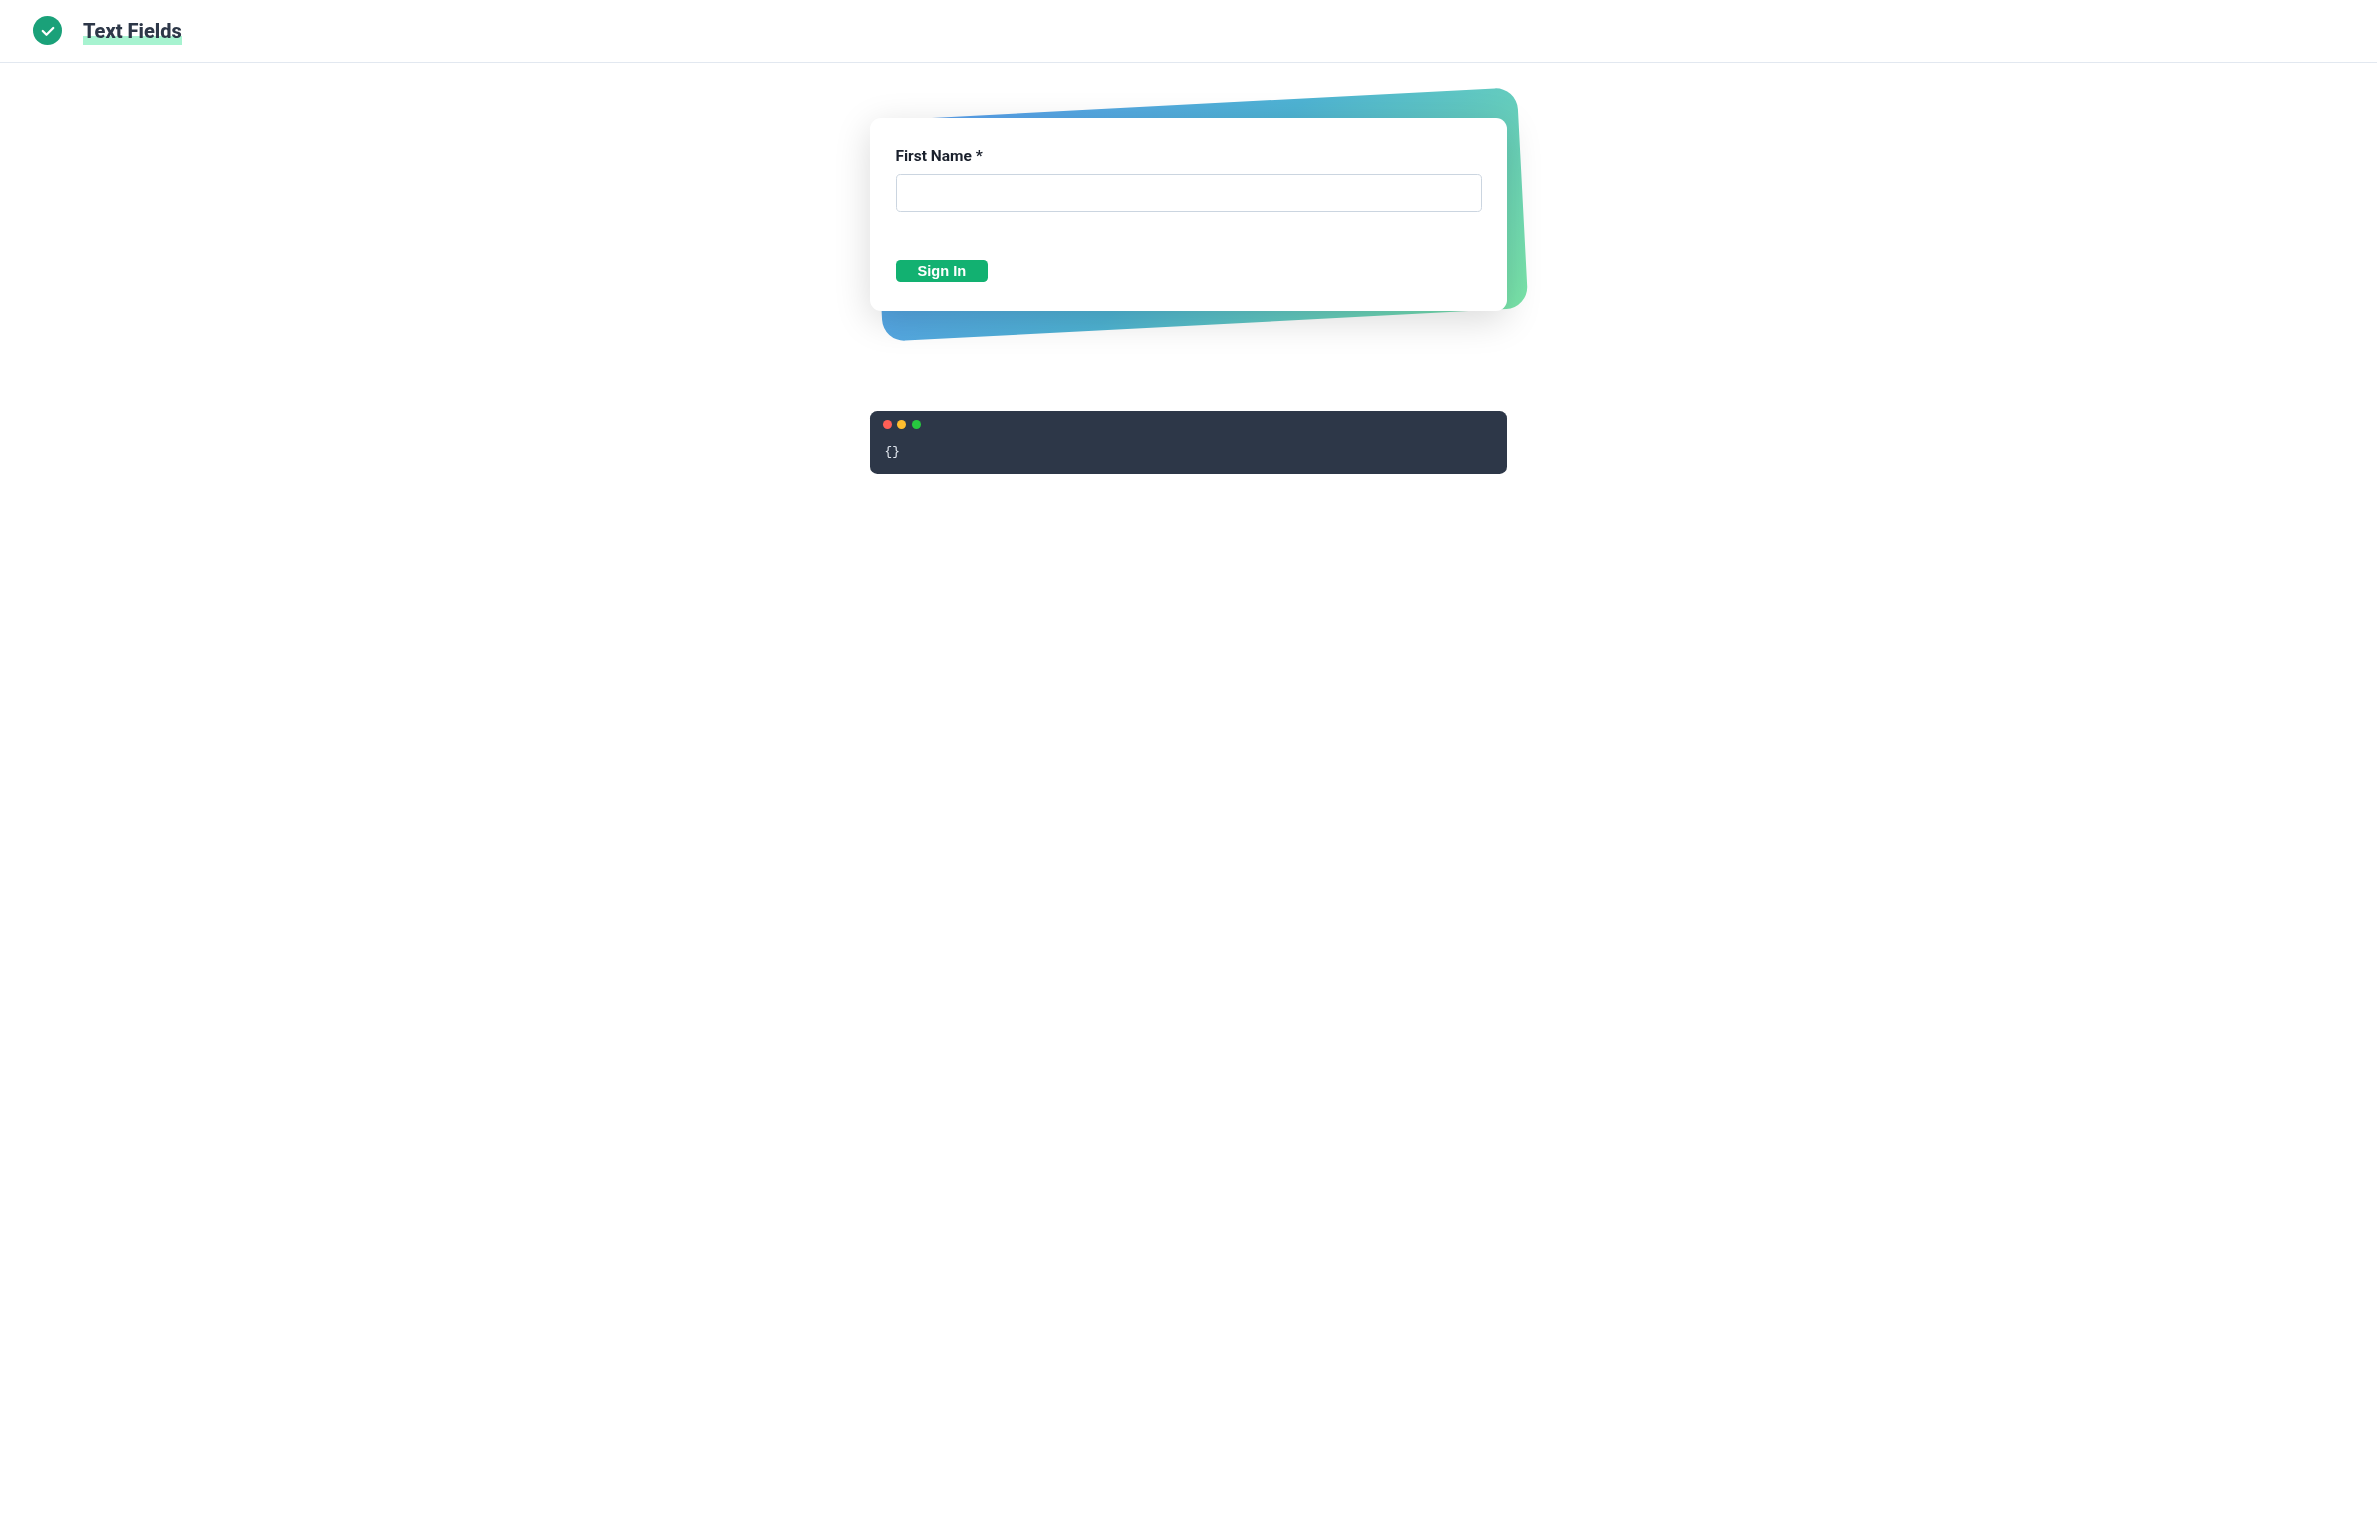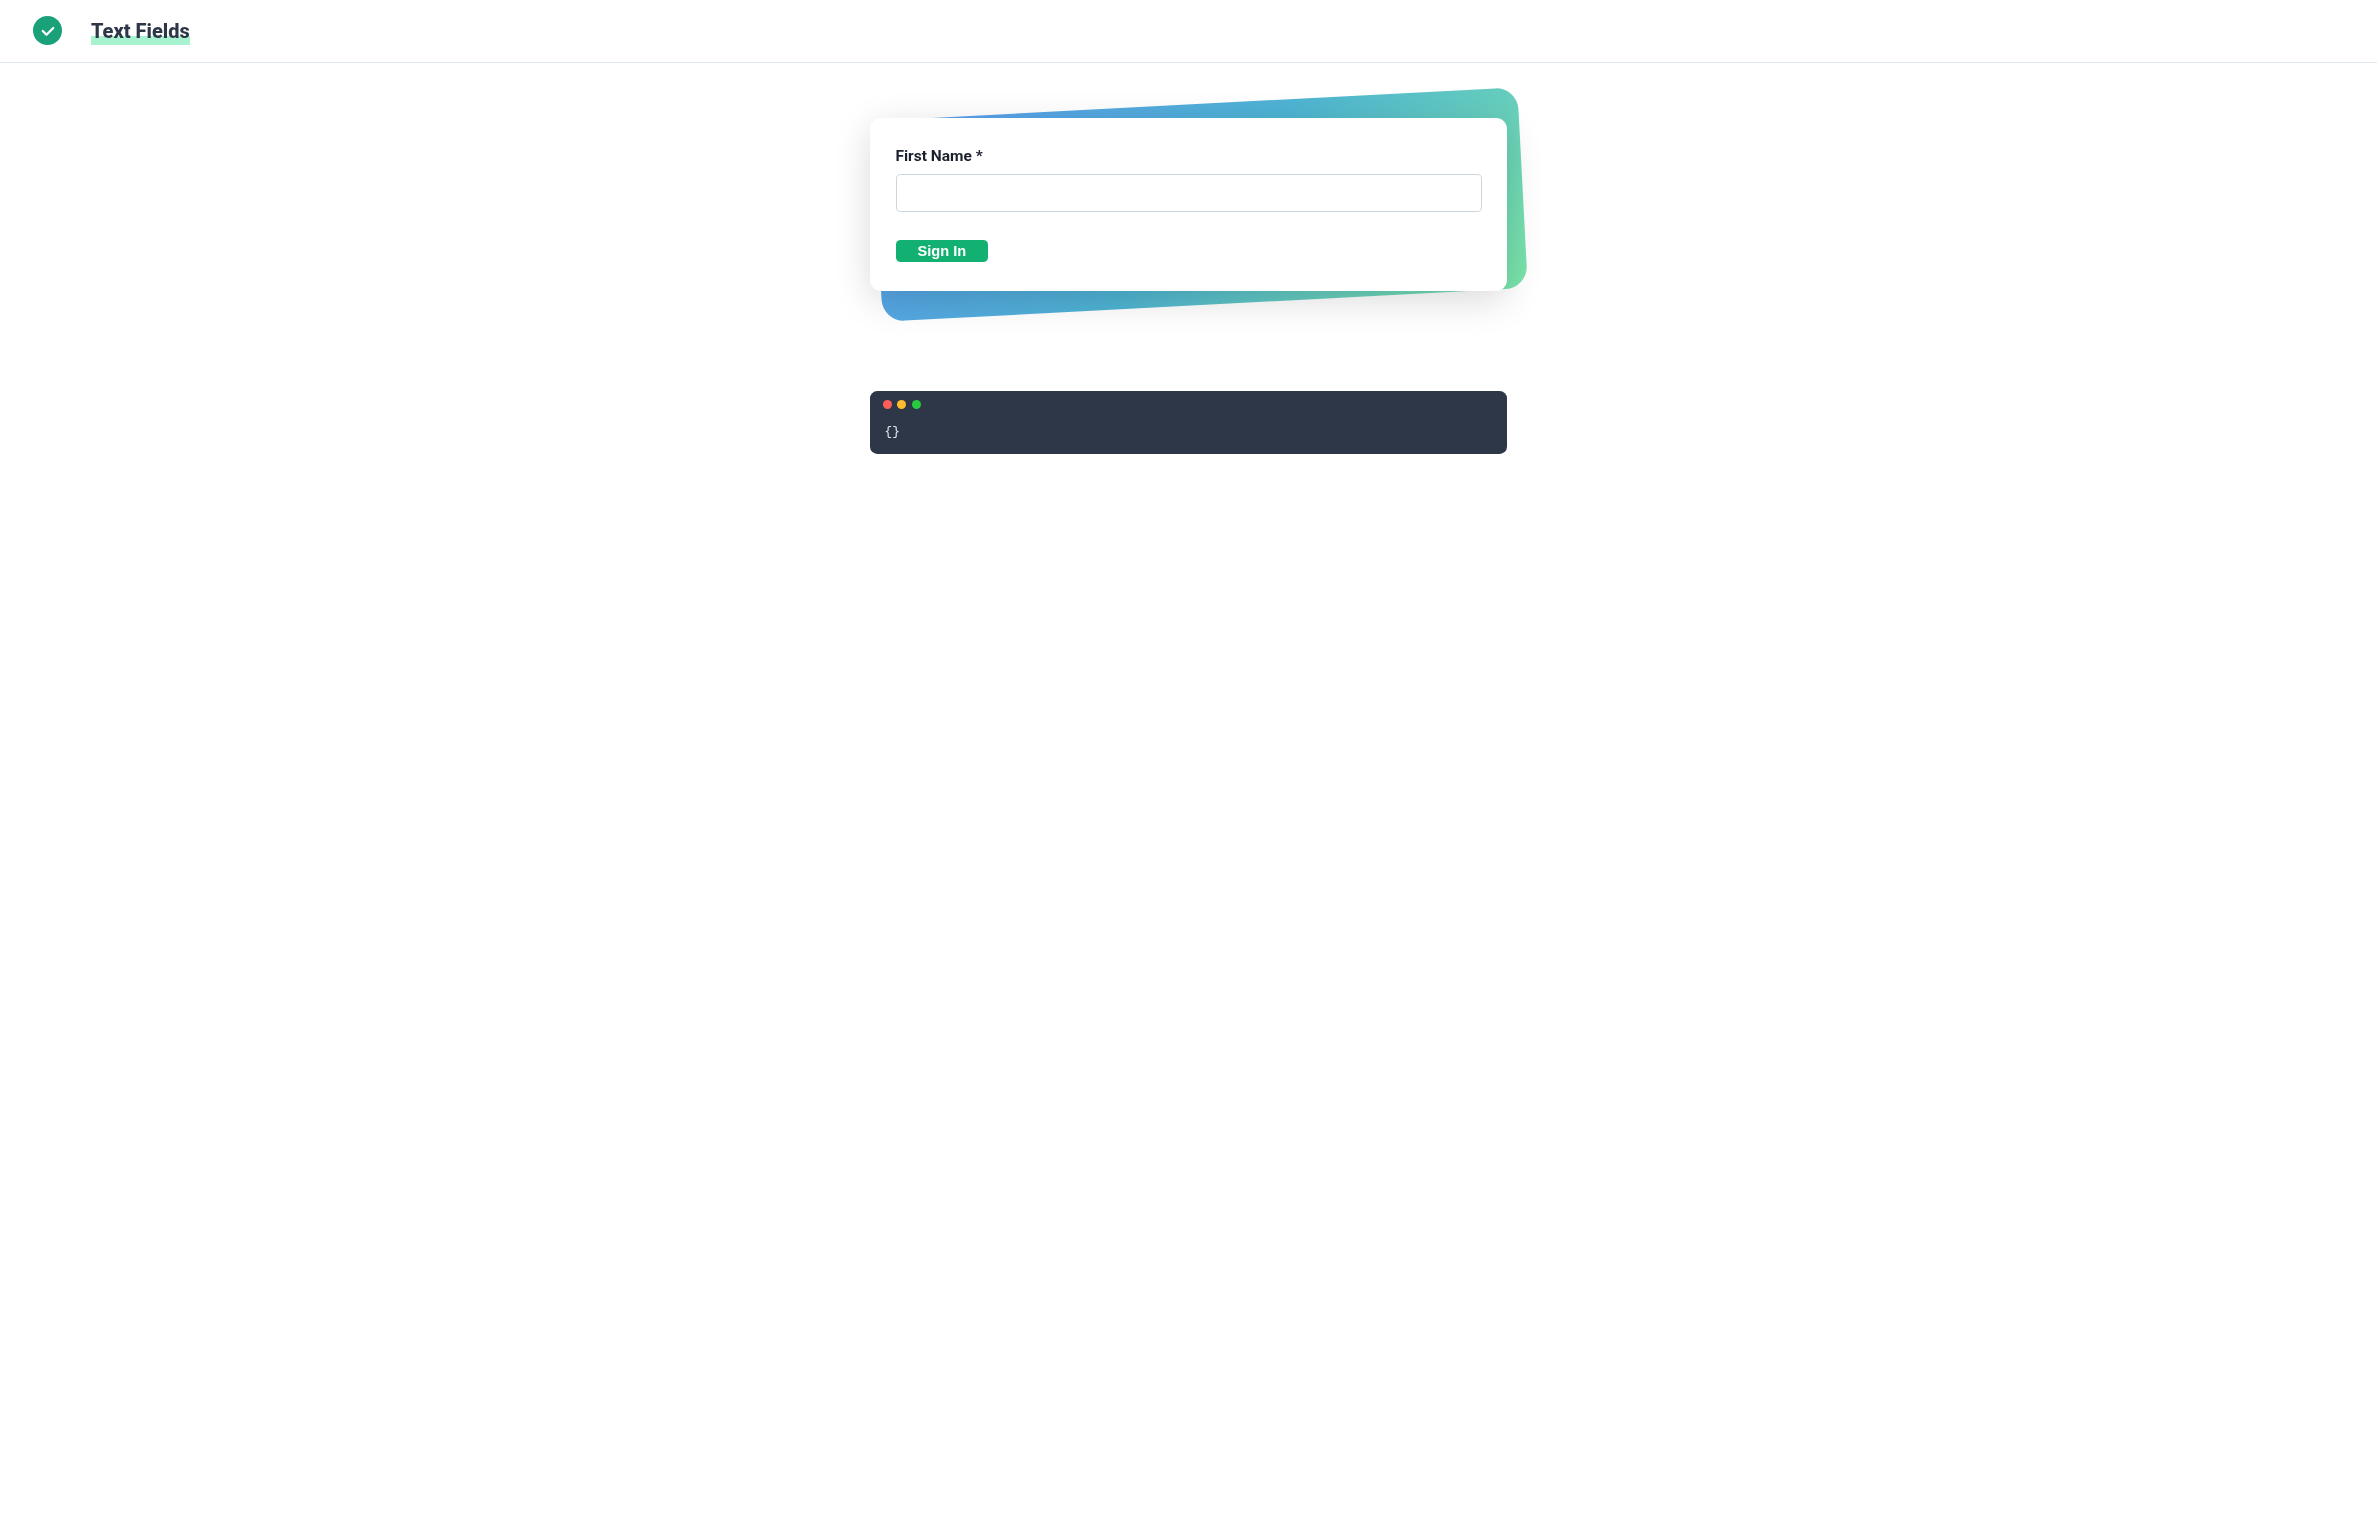--- a/index.html
+++ b/index.html
@@ -12,21 +12,21 @@
       font-family: -apple-system, BlinkMacSystemFont, 'Segoe UI', Roboto, Oxygen, Ubuntu, sans-serif;
       background: #ffffff;
       color: #1a202c;
     }
     
     .header {
       display: flex;
       align-items: center;
       padding: 16.4px 33px;
       border-bottom: 0.9px solid #e2e8f0;
-      gap: 29px;
+      gap: 21px;
     }
     
     .check-circle {
       width: 29px;
       height: 29px;
       border-radius: 50%;
       background: #1aa179;
       display: flex;
       align-items: center;
       justify-content: center;
@@ -87,21 +87,21 @@
       background: #ffffff;
       border-radius: 11px;
       padding: 29px 25.5px;
       box-shadow: 0 9px 36px rgba(0, 0, 0, 0.15);
       z-index: 1;
     }
     
     .form-row {
       display: flex;
       gap: 6px;
-      margin-bottom: 16px;
+      margin-bottom: 36px;
     }
     
     .form-group {
       flex: 1;
       display: flex;
       flex-direction: column;
     }
     
     .form-group.half {
       flex: 0 0 calc(50% - 8.2px);

